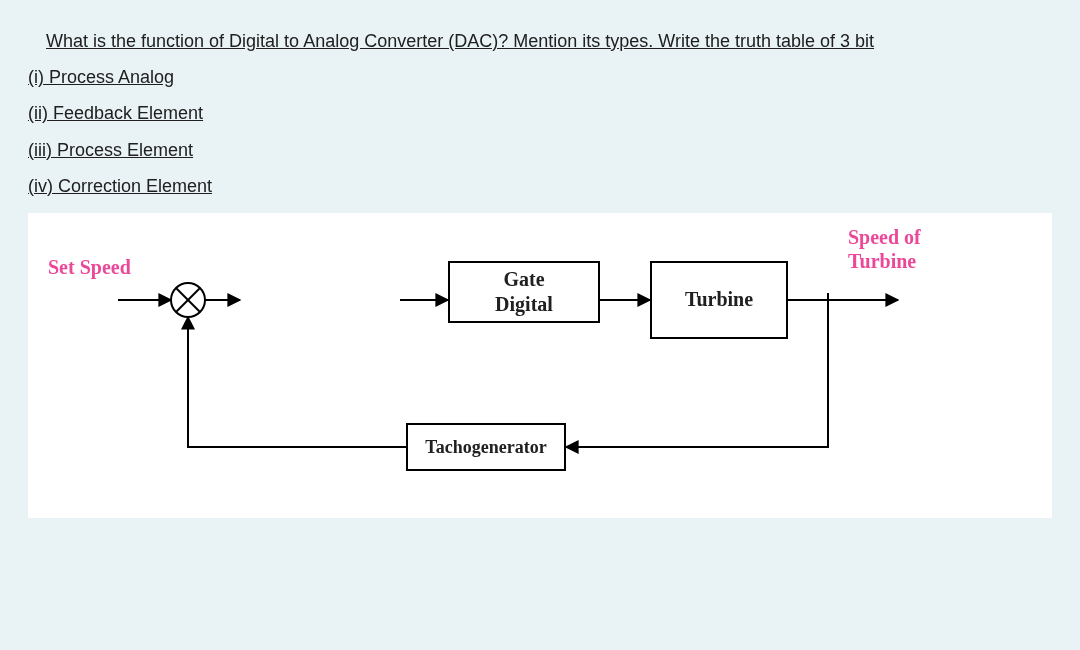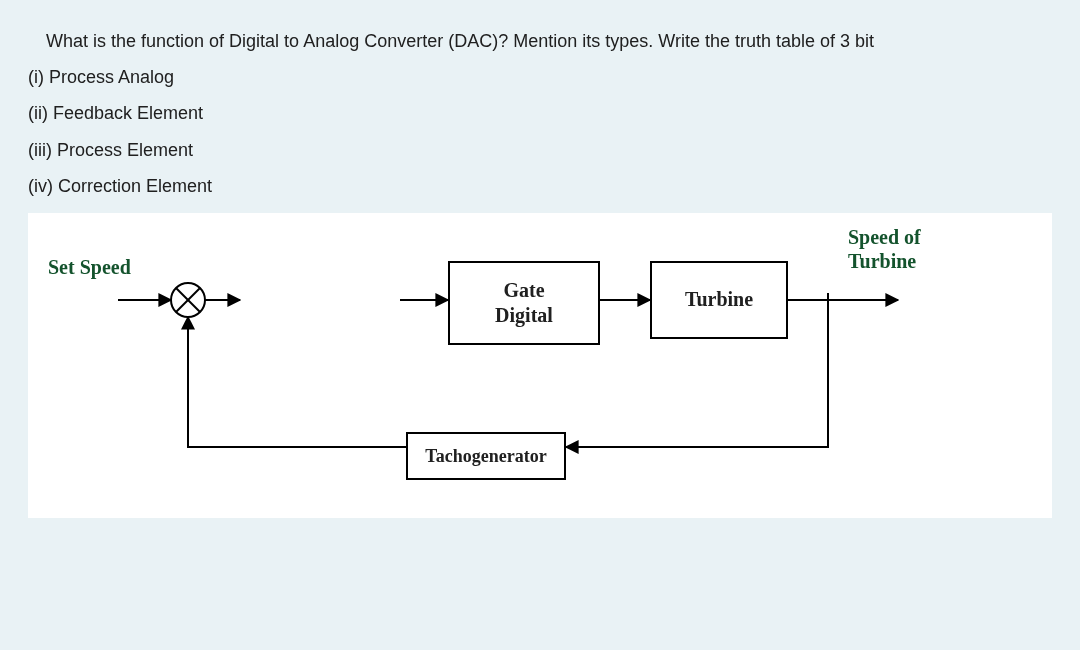--- a/index.html
+++ b/index.html
@@ -8,36 +8,37 @@
     font-family: "Segoe UI", Arial, sans-serif;
     color: #202020;
     width: 1080px;
     height: 650px;
     padding: 24px 28px;
   }
   .question-text {
     font-size: 18px;
     line-height: 1.9;
     margin-bottom: 10px;
+    text-decoration: underline;
   }
   .line { margin-bottom: 2px; }
   .indent { padding-left: 18px; }
   .diagram-area {
     background: #ffffff;
     width: 100%;
     height: 305px;
     position: relative;
     margin-top: 8px;
   }
   .dlabel {
     position: absolute;
     font-family: "Times New Roman", Times, serif;
     font-weight: bold;
     font-size: 20px;
-    color: #14532d;
+    color: #ec4899;
     text-align: center;
     line-height: 1.2;
   }
   .dbox {
     position: absolute;
     border: 2px solid #000;
     background: #fff;
     display: flex;
     align-items: center;
     justify-content: center;
@@ -66,28 +67,28 @@
 </div>
 
 <div class="diagram-area">
 
   <div class="dlabel" style="left:20px; top:42px;">Set Speed</div>
   <div class="dlabel" style="left:820px; top:12px; width:120px; text-align:left;">
     <span>Speed of</span><br>
     <span>Turbine</span>
   </div>
 
-  <div class="dbox" style="left:420px; top:48px; width:152px; height:84px;">
+  <div class="dbox" style="left:420px; top:48px; width:152px; height:62px;">
     <span>Gate</span>
     <span>Digital</span>
   </div>
   <div class="dbox" style="left:622px; top:48px; width:138px; height:78px;">
     <span>Turbine</span>
   </div>
-  <div class="dbox" style="left:378px; top:210px; width:160px; height:48px; font-size:18px;margin-top:9px;">
+  <div class="dbox" style="left:378px; top:210px; width:160px; height:48px; font-size:18px;">
     <span>Tachogenerator</span>
   </div>
 
   <svg class="diagram-svg" viewBox="0 0 1024 305">
     <defs>
       <marker id="arrow" viewBox="0 0 10 10" refX="9" refY="5" markerWidth="7" markerHeight="7" orient="auto-start-reverse">
         <path d="M 0 0 L 10 5 L 0 10 z" fill="#000"></path>
       </marker>
     </defs>
 

